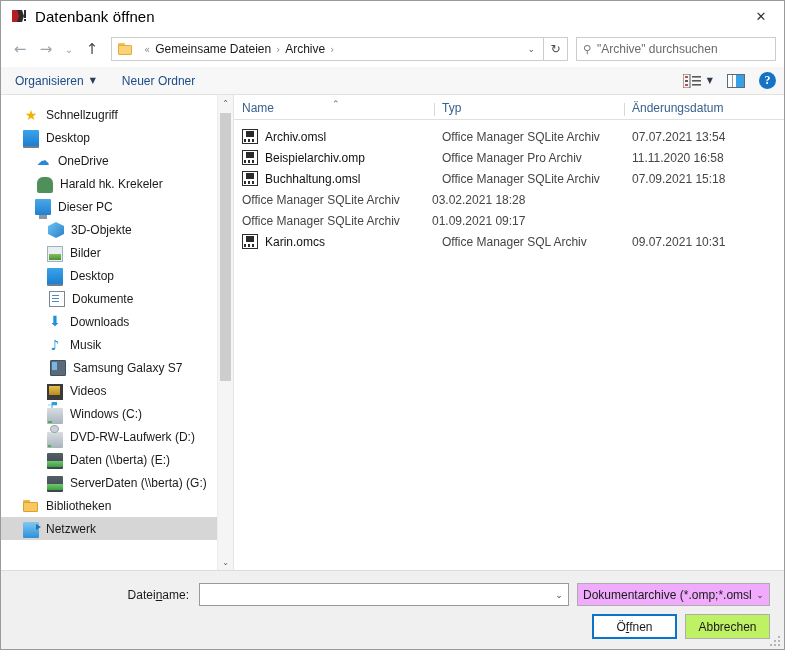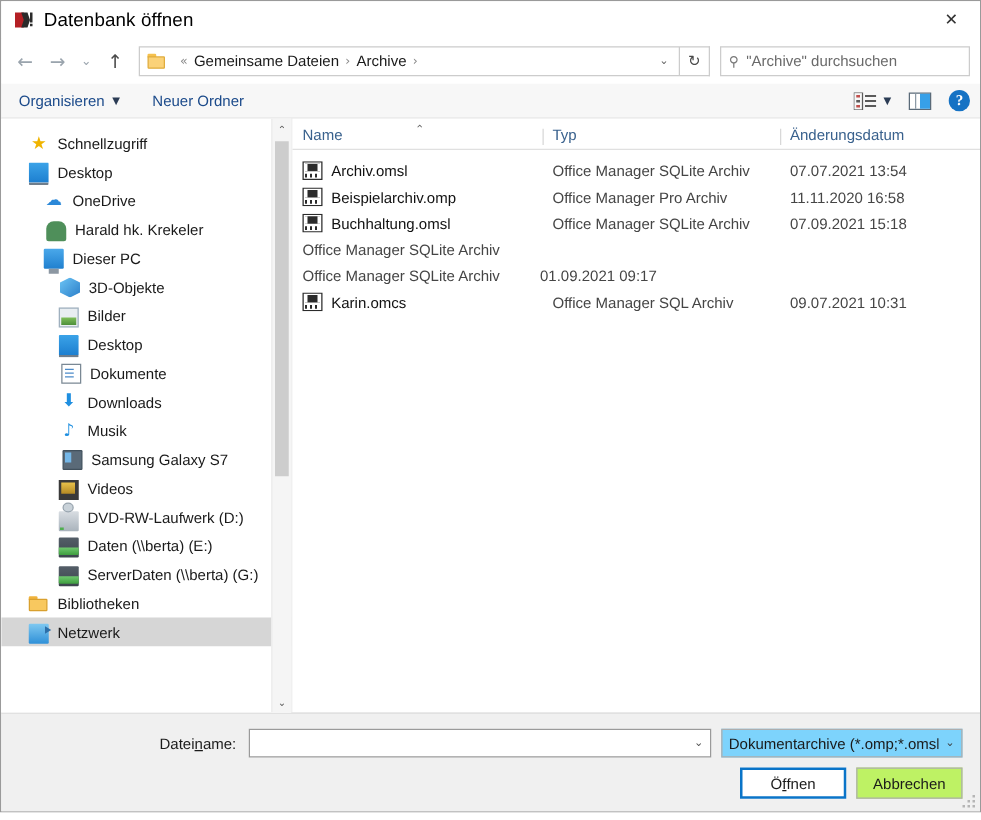--- a/index.html
+++ b/index.html
@@ -402,21 +402,21 @@
     font-size: 12px; font-family: "Liberation Sans", sans-serif;
     padding: 0 4px; min-width: 0; background: transparent;
   }
   .fname-caret {
     width: 18px; text-align: center; color: #4a4a4a; font-size: 9px;
     flex: 0 0 auto;
     font-family: "DejaVu Sans", sans-serif;
   }
   .filter-combo {
     width: 193px; height: 23px; margin-left: 8px;
-    background: #7dd3fc; border: 1px solid #adadad;
+    background: #f0abfc; border: 1px solid #adadad;
     display: flex; align-items: center;
     box-sizing: border-box; flex: 0 0 auto;
     overflow: hidden;
   }
   .filter-text {
     font-size: 12px; color: #1a1a1a; padding-left: 5px;
     white-space: nowrap; overflow: hidden; flex: 1 1 auto;
   }
   .filter-caret {
     width: 18px; text-align: center; color: #3a3a3a; font-size: 9px; flex: 0 0 auto;
@@ -564,20 +564,24 @@
             <span class="sb-ico ico-music">♪</span>
             <span>Musik</span>
           </div>
           <div class="sb-item lvl2">
             <span class="sb-ico ico-phone"></span>
             <span>Samsung Galaxy S7</span>
           </div>
           <div class="sb-item lvl2">
             <span class="sb-ico ico-video"></span>
             <span>Videos</span>
+          </div>
+          <div class="sb-item lvl2">
+            <span class="sb-ico ico-drive win"></span>
+            <span>Windows (C:)</span>
           </div>
           <div class="sb-item lvl2">
             <span class="sb-ico ico-dvd"></span>
             <span>DVD-RW-Laufwerk (D:)</span>
           </div>
           <div class="sb-item lvl2">
             <span class="sb-ico ico-server"></span>
             <span>Daten (\\berta) (E:)</span>
           </div>
           <div class="sb-item lvl2">
@@ -635,20 +639,21 @@
           <div class="frow">
             <div class="fcell-name">
               <span class="file-ico"></span>
               <span>Buchhaltung.omsl</span>
             </div>
             <div class="fcell-typ">Office Manager SQLite Archiv</div>
             <div class="fcell-date">07.09.2021 15:18</div>
           </div>
           <div class="frow">
             <div class="fcell-typ">Office Manager SQLite Archiv</div>
+            <div class="fcell-date">03.02.2021 18:28</div>
           </div>
           <div class="frow">
             <div class="fcell-typ">Office Manager SQLite Archiv</div>
             <div class="fcell-date">01.09.2021 09:17</div>
           </div>
           <div class="frow">
             <div class="fcell-name">
               <span class="file-ico"></span>
               <span>Karin.omcs</span>
             </div>

